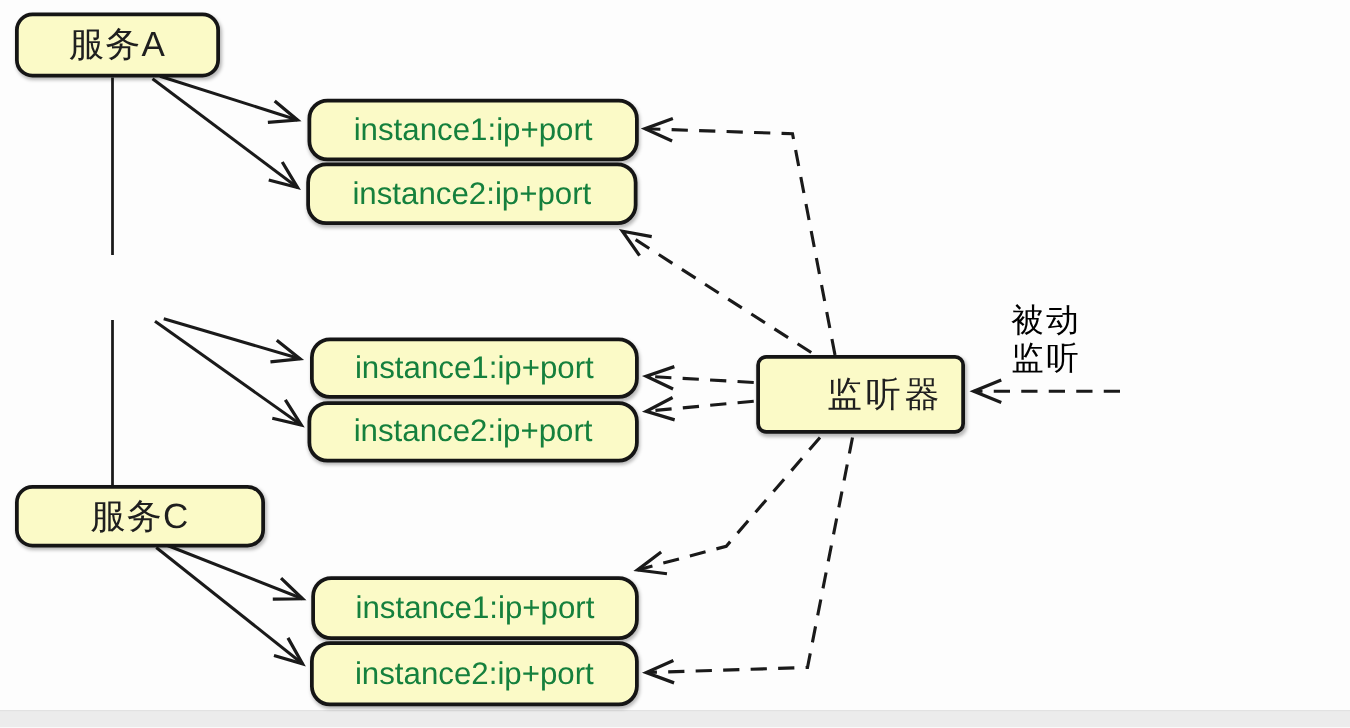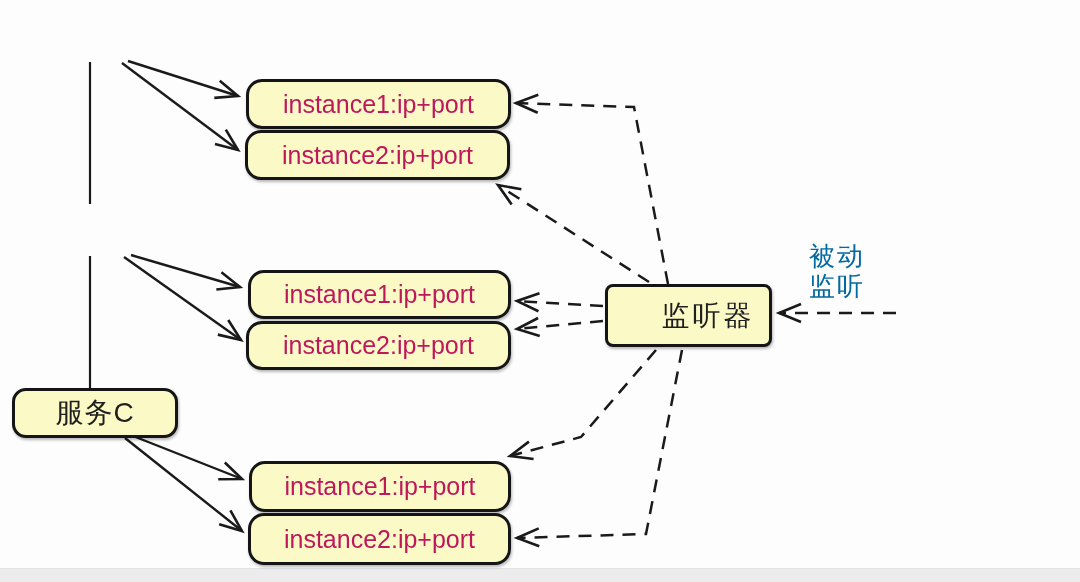--- a/index.html
+++ b/index.html
@@ -19,26 +19,26 @@
   .edges{position:absolute;left:0;top:0;z-index:1;}
   .node{
     position:absolute;z-index:2;box-sizing:border-box;
     background:var(--node-fill);
     border:3px solid var(--node-border);
     display:flex;align-items:center;justify-content:center;
     color:#1f1f1f;
     box-shadow:1px 2px 3px rgba(0,0,0,0.28);
   }
   .service{border-radius:14px;font-size:28px;letter-spacing:1px;}
-  .instance{border-radius:16px;font-size:25px;color:#be185d;}
+  .instance{border-radius:16px;font-size:25px;color:#15803d;}
   .listener{border-radius:8px;font-size:28px;font-family:"Liberation Serif",serif;letter-spacing:3px;padding-left:39px;}
   .edge-label{
     position:absolute;z-index:2;text-align:center;
     font-family:"Liberation Serif",serif;
-    font-size:26px;line-height:30px;color:#0369a1;letter-spacing:2px;
+    font-size:26px;line-height:30px;color:#000000;letter-spacing:2px;
   }
   .edge-label span{display:block;}
   .footer-strip{
     position:absolute;left:0;bottom:0;width:100%;height:13px;z-index:1;
     background:var(--footer-strip);
     border-top:1px solid #e2e2e2;
   }
   .watermark{
     position:absolute;right:16px;bottom:10px;z-index:3;
     font-size:26px;font-weight:700;letter-spacing:1px;
@@ -72,21 +72,24 @@
     <path d="M668,284 L634,107 L516,103" fill="none" stroke="#1a1a1a" stroke-width="2.5" stroke-dasharray="13 9" marker-end="url(#vArrow)"></path>
     <path d="M649,282 L498,185" fill="none" stroke="#1a1a1a" stroke-width="2.5" stroke-dasharray="13 9" marker-end="url(#vArrow)"></path>
     <path d="M603,306 L517,301" fill="none" stroke="#1a1a1a" stroke-width="2.5" stroke-dasharray="13 9" marker-end="url(#vArrow)"></path>
     <path d="M603,321 L517,329" fill="none" stroke="#1a1a1a" stroke-width="2.5" stroke-dasharray="13 9" marker-end="url(#vArrow)"></path>
     <path d="M656,350 L581,437 L510,456" fill="none" stroke="#1a1a1a" stroke-width="2.5" stroke-dasharray="13 9" marker-end="url(#vArrow)"></path>
     <path d="M682,350 L646,534 L517,538" fill="none" stroke="#1a1a1a" stroke-width="2.5" stroke-dasharray="13 9" marker-end="url(#vArrow)"></path>
 
     <path d="M896,313 L779,313" fill="none" stroke="#1a1a1a" stroke-width="2.5" stroke-dasharray="13 9" marker-end="url(#vArrow)"></path>
   </svg>
 
-  <div class="node service" style="left:12px;top:388px;width:166px;height:50px;">
+  <div class="node service" style="left:12px;top:10px;width:164px;height:52px;">
+    <span>服务A</span>
+  </div>
+  <div class="node service" style="left:12px;top:388px;width:200px;height:50px;">
     <span>服务C</span>
   </div>
 
   <div class="node instance" style="left:246px;top:79px;width:265px;height:50px;">
     <span>instance1:ip+port</span>
   </div>
   <div class="node instance" style="left:245px;top:130px;width:265px;height:50px;">
     <span>instance2:ip+port</span>
   </div>
 

